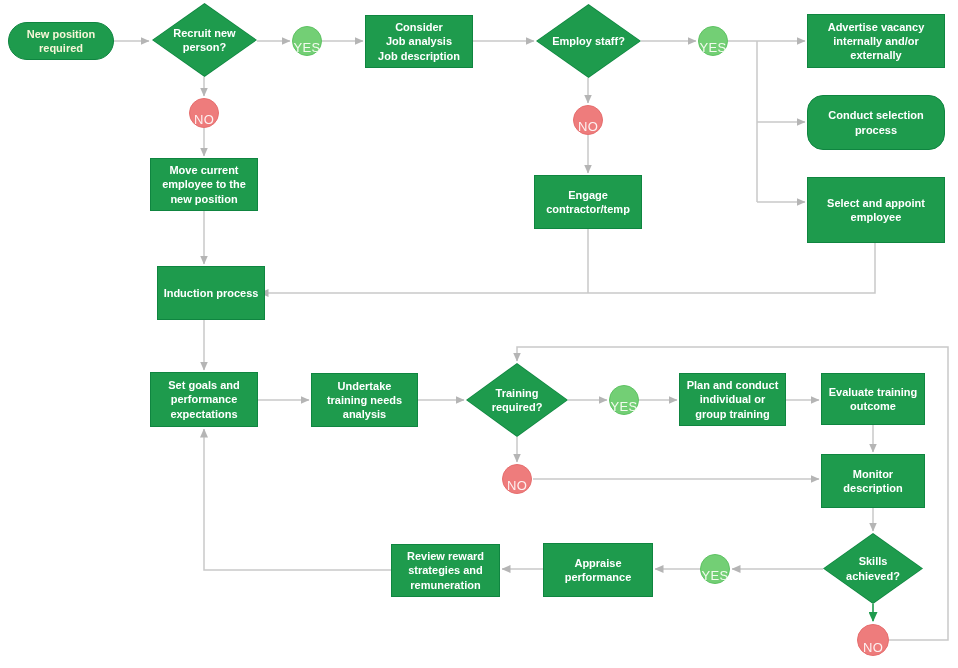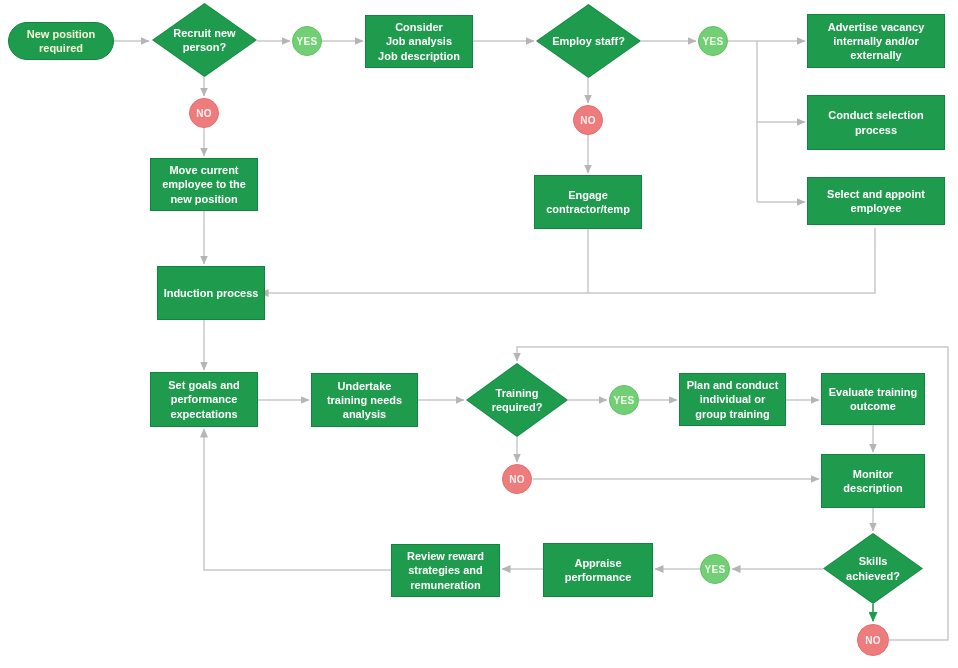--- a/index.html
+++ b/index.html
@@ -16,22 +16,22 @@
   .rect{background:#1e9b4d;border:1px solid #0f8540;}
   .stadium{background:#1e9b4d;border:1px solid #0f8540;border-radius:19px;color:#f8f6d8;}
   .diamond{background:#0f8540;clip-path:polygon(50% 0,100% 50%,50% 100%,0 50%);}
   .diamond-in{
     position:absolute;inset:1px;background:#1e9b4d;
     clip-path:polygon(50% 0,100% 50%,50% 100%,0 50%);
     display:flex;align-items:center;justify-content:center;text-align:center;
     white-space:pre-line;
   }
   .circ{
-    position:absolute;z-index:2;border-radius:50%;display:flex;align-items:center;
-    justify-content:center;font-weight:bold;font-size:10px;letter-spacing:.3px;
+    position:absolute;z-index:2;border-radius:50%;display:flex;align-items:flex-end;
+    justify-content:center;font-weight:normal;font-size:13px;letter-spacing:.3px;
     box-sizing:border-box;
   }
   .yes{background:#73cf75;border:1px solid #5ec263;color:#f2fbee;}
   .no{background:#ee7c7c;border:1px solid #e66e6e;color:#fdf1f1;}
 </style>
 </head>
 <body>
 
 <div class="canvas">
 
@@ -111,26 +111,26 @@
   <div class="circ yes" style="left:698px;top:26px;width:30px;height:30px;">
     <span>YES</span>
   </div>
 
   <div class="node rect" style="left:807px;top:14px;width:138px;height:54px;">
     <span>Advertise vacancy
 internally and/or
 externally</span>
   </div>
 
-  <div class="node rect" style="left:807px;top:95px;width:138px;height:55px;">
+  <div class="node rect" style="left:807px;top:95px;width:138px;height:55px;border-radius:16px;">
     <span>Conduct selection
 process</span>
   </div>
 
-  <div class="node rect" style="left:807px;top:177px;width:138px;height:48px;">
+  <div class="node rect" style="left:807px;top:177px;width:138px;height:66px;">
     <span>Select and appoint
 employee</span>
   </div>
 
   <div class="circ no" style="left:189px;top:98px;width:30px;height:30px;">
     <span>NO</span>
   </div>
 
   <div class="circ no" style="left:573px;top:105px;width:30px;height:30px;">
     <span>NO</span>

